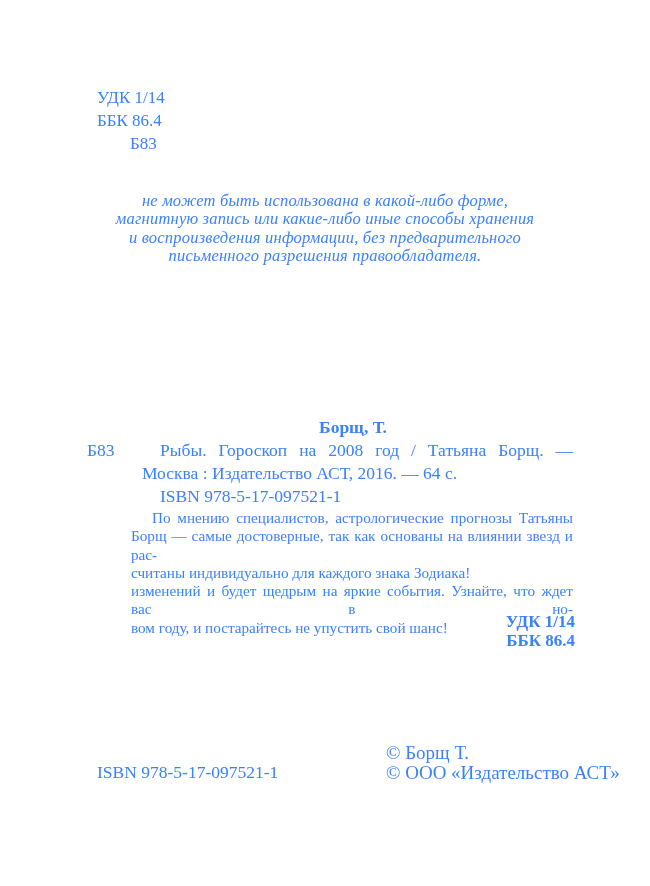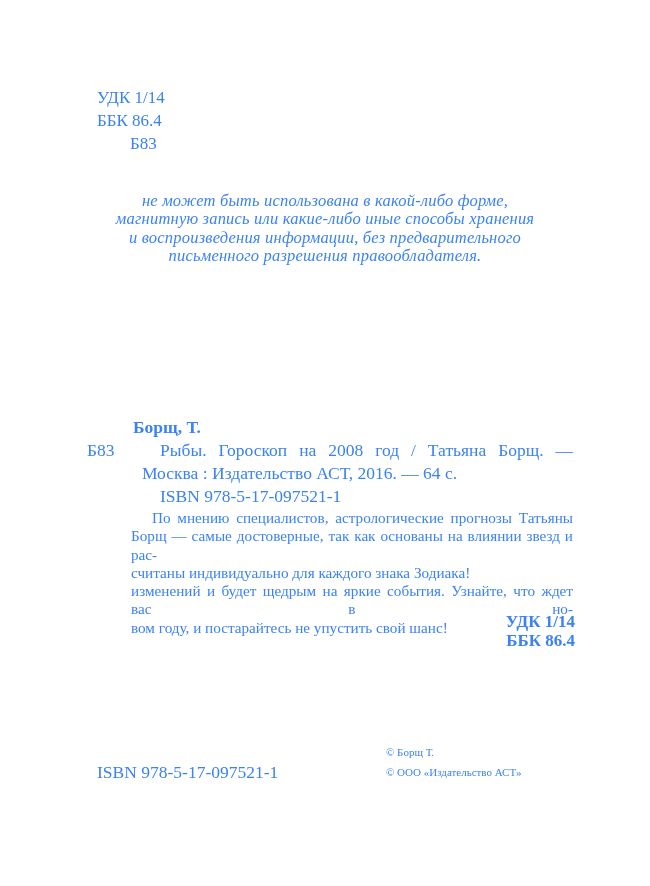--- a/index.html
+++ b/index.html
@@ -38,21 +38,21 @@
 
   
   .card {
     position: absolute;
     left: 87px;
     top: 416px;
     width: 486px;
     font-size: 17.5px;
     line-height: 23px;
   }
-  .card .author { margin-left: 46px; font-weight: bold; }
+  .card .author { margin-left: 46px; font-weight: bold; text-align: center; }
   .card .row { position: relative; }
   .card .code { position: absolute; left: 0; top: 0; }
   .card .title {
     margin-left: 73px;
     text-align: justify;
     text-align-last: justify;
   }
   .card .imprint { margin-left: 55px; }
   .card .isbn { margin-left: 73px; }
 
@@ -79,21 +79,21 @@
     font-weight: bold;
     font-size: 17px;
     line-height: 19px;
   }
 
   
   .footer-copy {
     position: absolute;
     left: 386px;
     top: 743px;
-    font-size: 11px;
+    font-size: 19px;
     line-height: 19.5px;
   }
   .footer-isbn {
     position: absolute;
     left: 97px;
     top: 761px;
     font-size: 17.5px;
     line-height: 22px;
   }
 </style>

